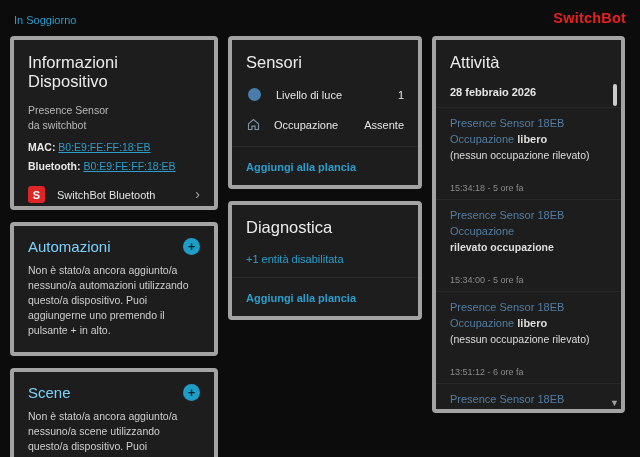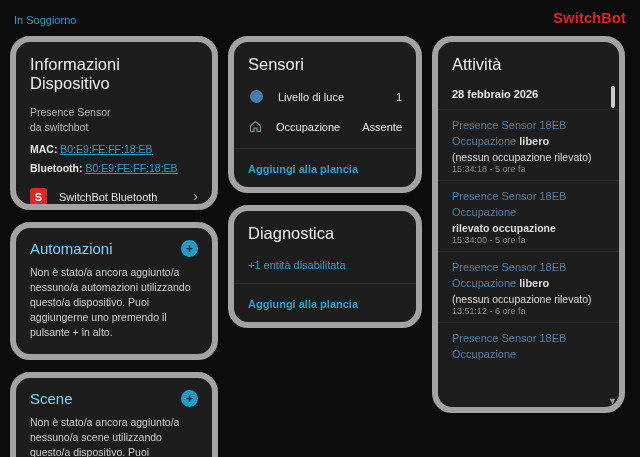--- a/index.html
+++ b/index.html
@@ -21,22 +21,22 @@
     display:grid;
     grid-template-columns:208px 194px 193px;
     gap:10px;
     padding:4px 0 0 10px;
     align-items:start;
   }
   .col { display:flex; flex-direction:column; gap:12px; }
 
   .card {
     background:#1d1d1d;
-    border:6px solid #a3a3a3;
-    border-radius:20px;
+    border:4px solid #a3a3a3;
+    border-radius:4px;
     overflow:hidden;
   }
   .card-title {
     font-size:16.5px; font-weight:400; color:#ececec;
     padding:13px 14px 4px 14px;
   }
 
   
   .dev-card { height:174px; }
   .dev-meta { padding:8px 14px 0 14px; font-size:10.5px; color:#b9b9b9; line-height:15px; }
@@ -94,21 +94,21 @@
   
   .activity-card { height:377px; display:flex; flex-direction:column; }
   .activity-scroll { position:relative; flex:1; overflow:hidden; margin-top:4px; }
   .log-date { font-size:11px; font-weight:bold; color:#e6e6e6; padding:6px 14px 9px 14px; }
   .log-entry { padding:7px 14px 6px 14px; border-top:1px solid #292929; cursor:pointer; }
   .log-line1 { font-size:11px; line-height:16px; }
   .entity-link { color:#527ea3; }
   .log-state { color:#dedede; font-weight:bold; }
   .log-detail { font-size:10.5px; color:#dedede; line-height:14px; margin-top:1px; }
   .bold-detail .log-detail { font-weight:bold; }
-  .log-time { font-size:9px; color:#8b8b8b; margin-top:0; }
+  .log-time { font-size:9px; color:#8b8b8b; margin-top:21px; }
   .scroll-thumb {
     position:absolute; right:4px; top:4px;
     width:4px; height:22px; border-radius:2px; background:#cbcbcb;
     cursor:pointer;
   }
   .scroll-caret {
     position:absolute; right:2px; bottom:1px;
     color:#a0a0a0; font-size:9px; cursor:pointer;
   }
 </style>

